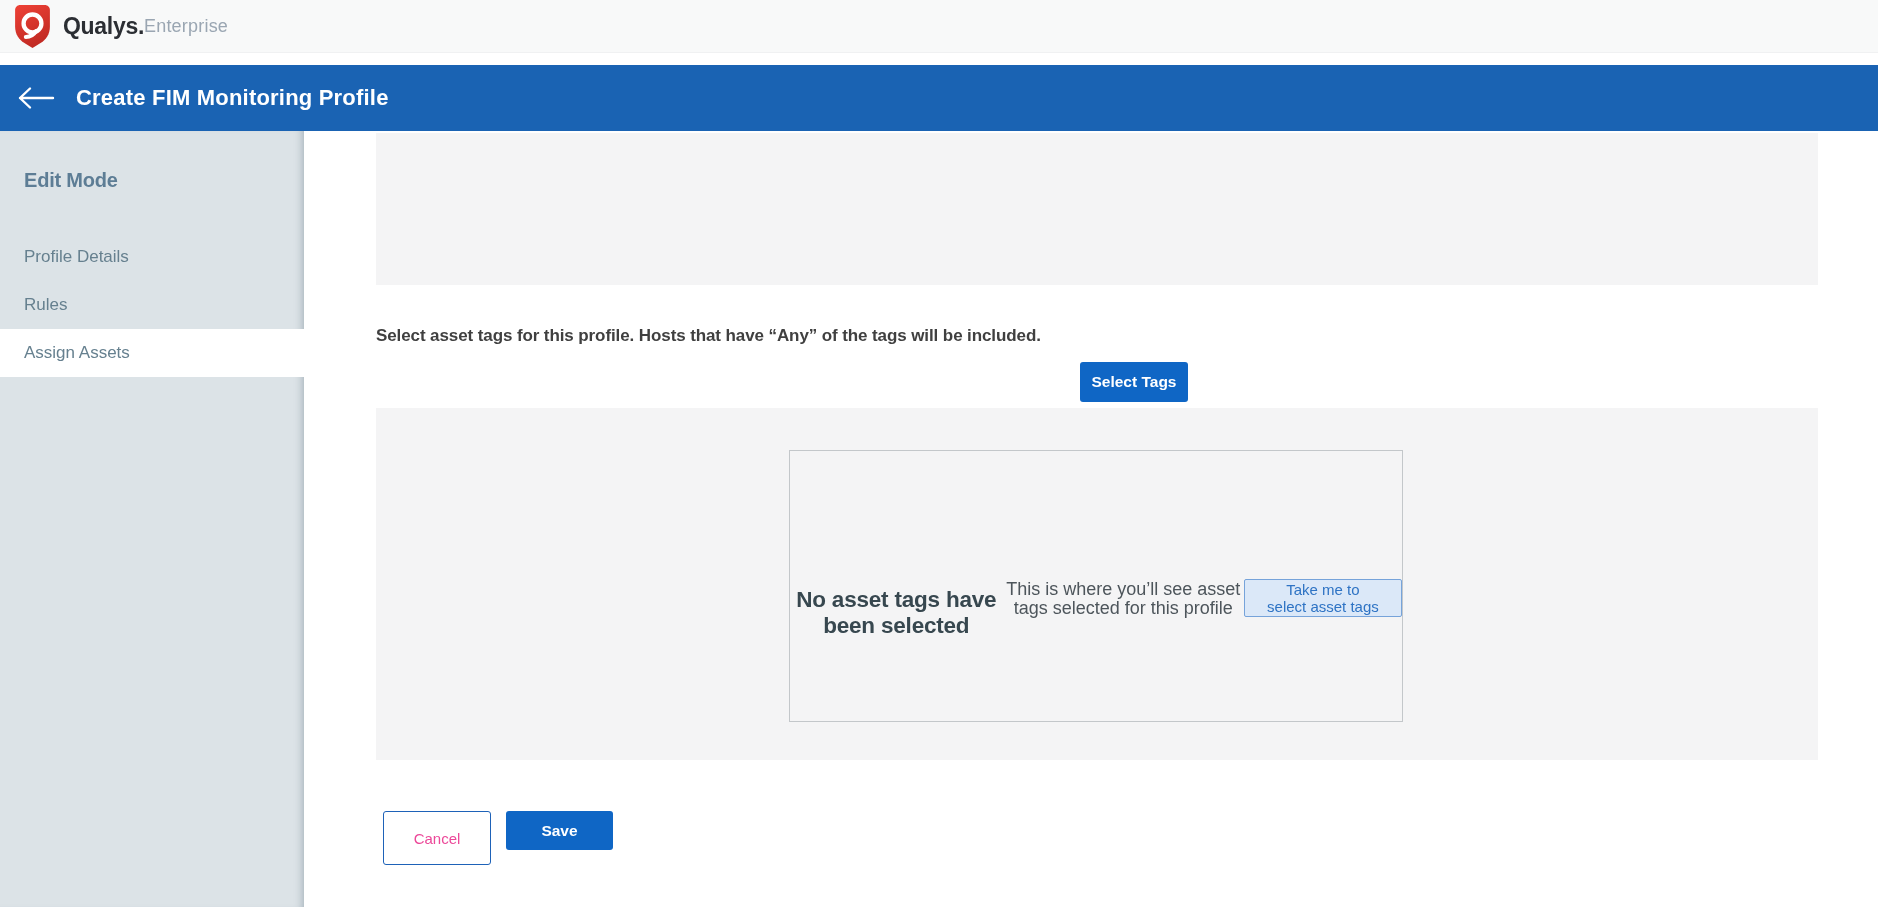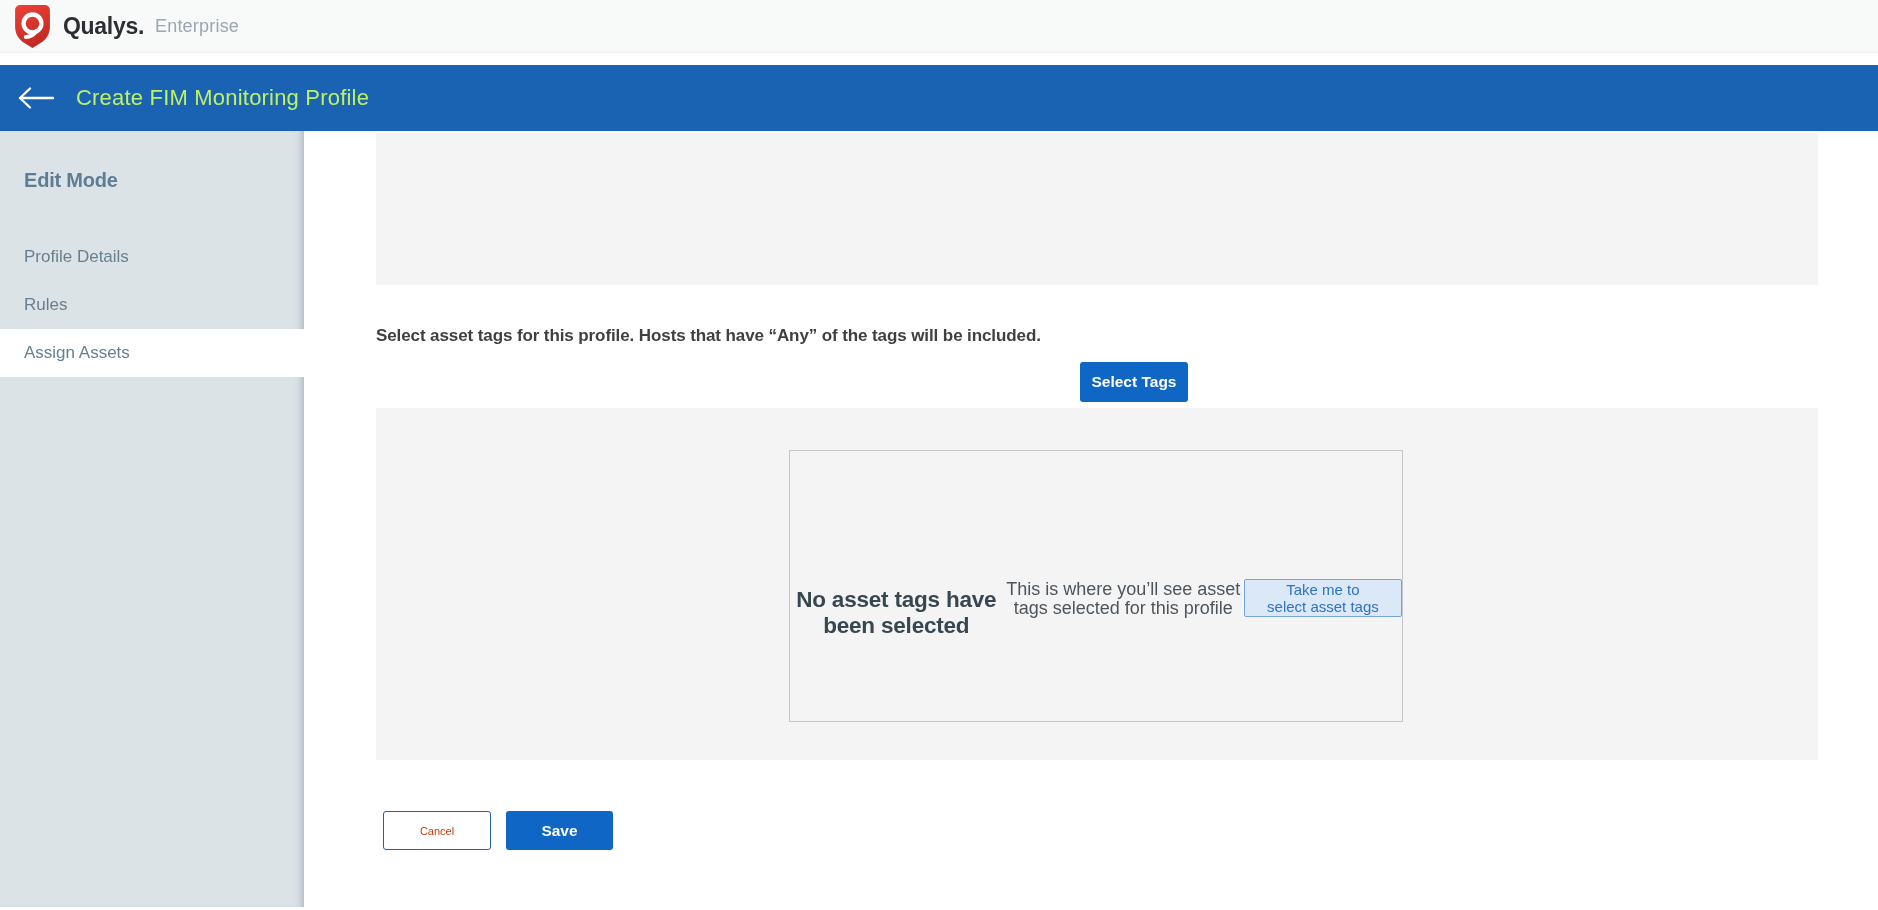--- a/index.html
+++ b/index.html
@@ -17,28 +17,28 @@
   html,body{background:#fff}
   body{font-family:"Liberation Sans",sans-serif}
   .screen{position:relative;width:1878px;height:910px;background:#fff;overflow:hidden}
 
   
   .topbar{position:absolute;top:0;left:0;right:0;height:53px;background:#f8f9f9;
           border-bottom:1px solid #f0f1f2;display:flex;align-items:center;padding-left:15px}
   .brand{display:flex;align-items:center}
   .brand svg{display:block}
   .brand-name{margin-left:13px;font-size:23px;font-weight:700;color:#2b2e33;letter-spacing:-0.3px}
-  .brand-edition{margin-left:11px;font-size:18px;font-weight:400;color:#9aa6b2;letter-spacing:.2px}
+  .brand-edition{font-size:18px;font-weight:400;color:#9aa6b2;letter-spacing:.2px}
 
   
   .header-bar{position:absolute;top:65px;left:0;right:0;height:66px;background:var(--header-blue);
               display:flex;align-items:center}
   .back-btn{background:transparent;border:none;cursor:pointer;margin-left:13px;height:40px;width:46px;
             display:flex;align-items:center;justify-content:center}
-  .page-title{margin-left:17px;font-size:22px;font-weight:400;color:#bef264;letter-spacing:.2px}
+  .page-title{margin-left:17px;font-size:22px;font-weight:700;color:#ffffff;letter-spacing:.2px}
 
   
   .sidebar{position:absolute;top:131px;left:0;width:304px;height:776px;background:var(--sidebar-bg);
            box-shadow:inset -8px 0 9px -7px rgba(45,70,90,.35)}
   .mode-label{margin:38px 0 0 24px;font-size:20px;font-weight:700;color:#5d7d95;letter-spacing:-0.2px}
   .side-nav{margin-top:41px}
   .nav-item{height:48px;display:flex;align-items:center;padding-left:24px;font-size:17px;
             color:var(--side-text);cursor:pointer}
   .nav-item.active{background:#fff}
 
@@ -53,22 +53,22 @@
 
   .panel-tags{position:absolute;left:376px;top:408px;width:1442px;height:352px;background:var(--panel-bg)}
   .empty-box{position:absolute;left:413px;top:42px;width:614px;height:272px;border:1px solid #c3c7ca;
              display:flex;flex-direction:row;align-items:center;text-align:center}
   .empty-title{margin-top:54px;font-size:22.5px;font-weight:700;color:var(--ink-dark);letter-spacing:-0.2px}
   .empty-desc{margin-top:26px;width:400px;font-size:18px;line-height:19px;color:var(--ink-gray)}
   .btn-light{margin-top:24px;height:38px;padding:0 21px;background:#dbe8f8;border:1px solid #76a3da;
              border-radius:2px;color:var(--link-blue);font-size:15px}
 
   .footer-actions{position:absolute;left:383px;top:811px;display:flex;gap:15px}
-  .btn-outline{width:108px;height:39px;background:#fff;border:1px solid #1e62b8;border-radius:3px;
-               color:#c2410c;font-size:11px;font-weight:400}
+  .btn-outline{width:108px;height:54px;background:#fff;border:1px solid #1e62b8;border-radius:3px;
+               color:#ec4899;font-size:15px;font-weight:400}
   .save-btn{width:107px;height:39px}
 </style>
 </head>
 <body>
 
 <div class="screen">
 
   <header class="topbar">
     <div class="brand">
       <svg width="35" height="43" viewBox="0 0 34 42">

